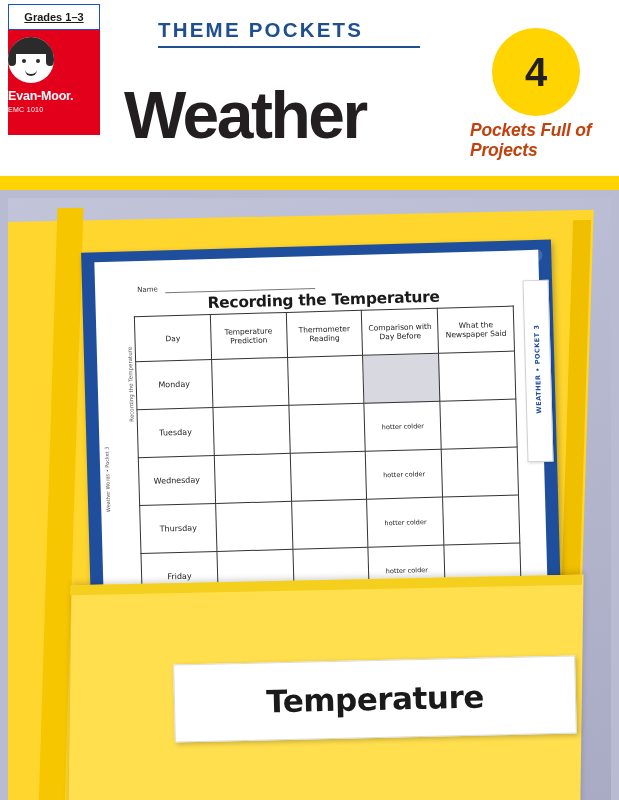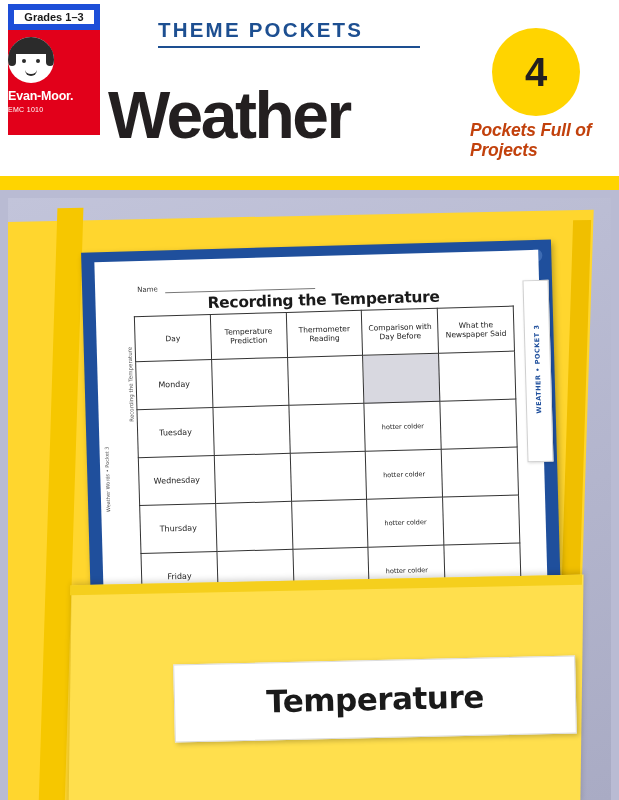--- a/index.html
+++ b/index.html
@@ -25,29 +25,30 @@
     width: 619px;
     height: 188px;
     background: #ffffff;
   }
   .grades-badge {
     position: absolute;
     left: 8px; top: 4px;
     width: 92px;
     height: 26px;
     background: #ffffff;
-    border: 6px solid #1d4ed8;
+    border: 1px solid #1d4ed8;
     box-sizing: border-box;
     display: flex;
     align-items: center;
     justify-content: center;
     font-size: 11px;
     font-weight: bold;
     color: #1a1a1a;
     letter-spacing: 0px;
+    text-decoration: underline;
   }
   .em-logo {
     position: absolute;
     left: 8px; top: 30px;
     width: 92px;
     height: 105px;
     background: #e2001a;
     display: flex;
     flex-direction: column;
     justify-content: flex-start;
@@ -125,21 +126,21 @@
   }
   .rule-under-theme {
     position: absolute;
     left: 158px; top: 46px;
     width: 262px;
     height: 2px;
     background: #1d4f91;
   }
   .weather-title {
     position: absolute;
-    left: 108px; top: 82px;
+    left: 124px; top: 82px;
     font-size: 66px;
     font-weight: bold;
     color: #231f20;
     letter-spacing: -2.5px;
     line-height: 66px;
   }
 
   .circle-badge {
     position: absolute;
     left: 492px; top: 28px;

